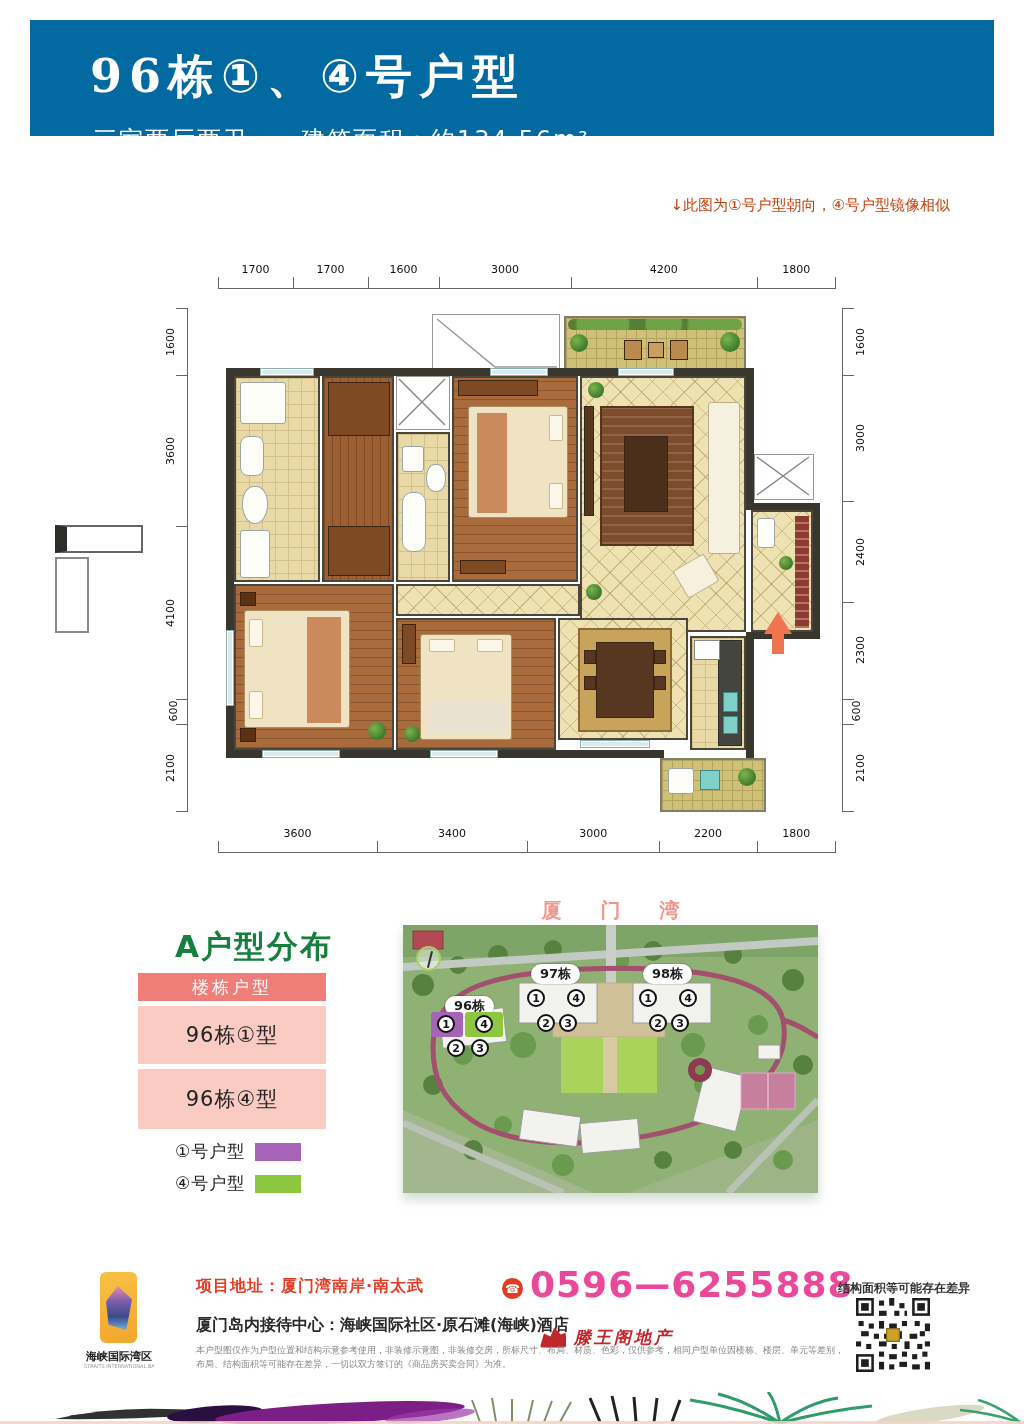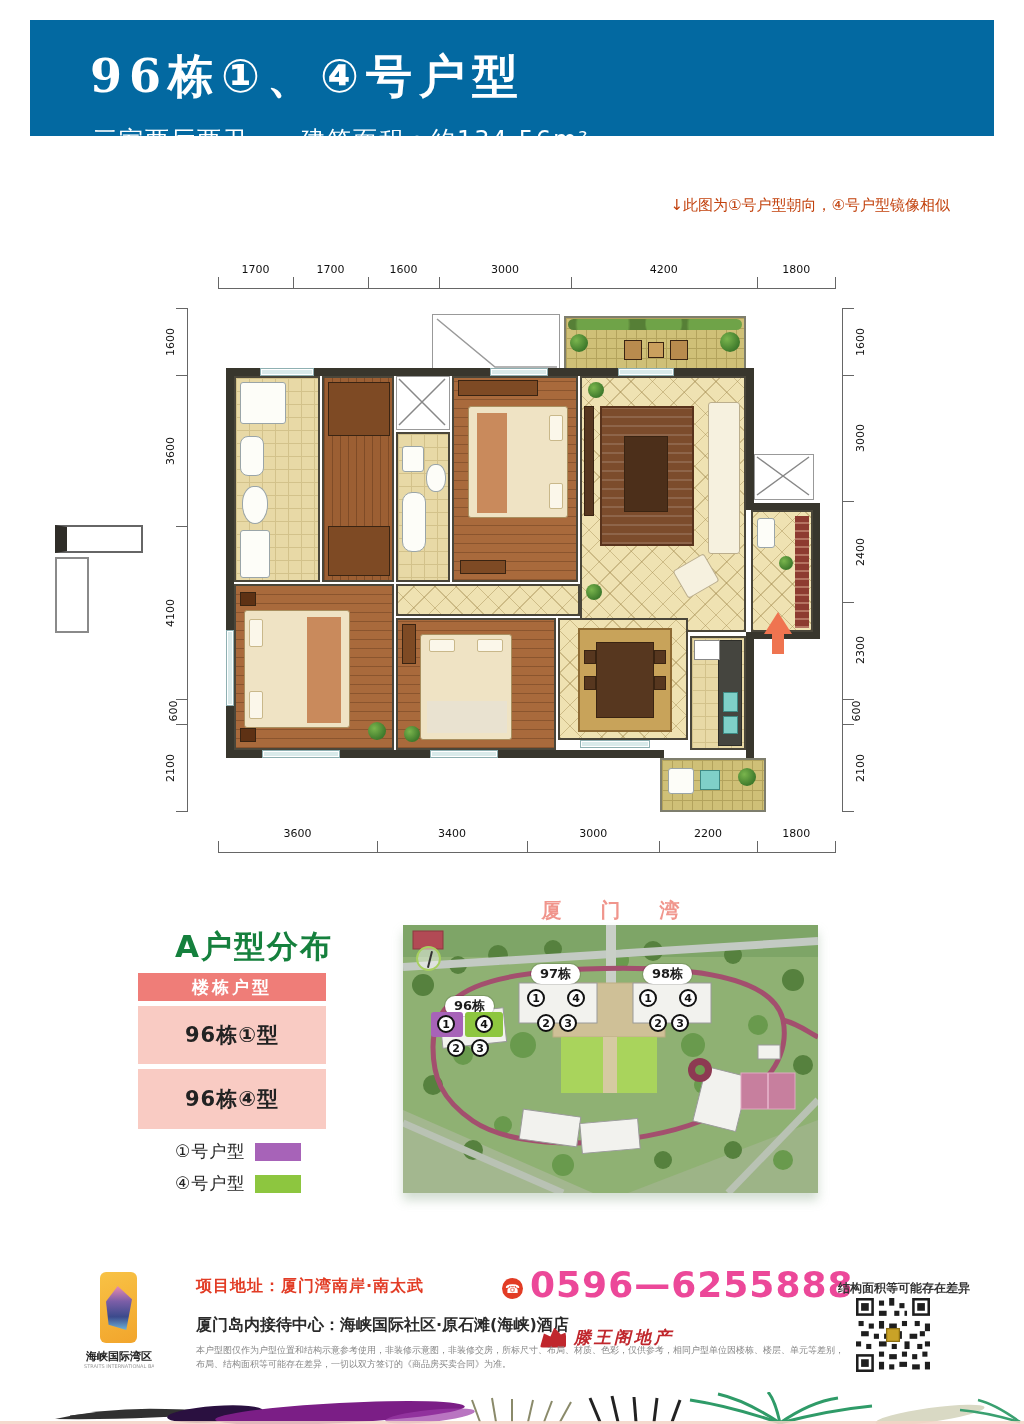--- a/index.html
+++ b/index.html
@@ -76,21 +76,21 @@
                             radial-gradient(circle at 55% 40%,#6fa348 18%,transparent 20%),
                             radial-gradient(circle at 85% 60%,#6fa348 18%,transparent 20%); }
   #entry-arrow { position:absolute; left:566px; top:306px; width:28px; height:44px; }
   #entry-arrow .head { position:absolute; left:0; top:0; width:0; height:0;
       border-left:14px solid transparent; border-right:14px solid transparent; border-bottom:22px solid #ef7450; }
   #entry-arrow .stem { position:absolute; left:8px; top:21px; width:12px; height:21px; background:#ef7450; }
   .stub { position:absolute; background:#fff; border:2px solid #666; }
 
   
   #dist-title { position:absolute; left:163px; top:926px; font-size:31px; font-weight:bold; color:#15803d; letter-spacing:2px;margin-left:12px; }
-  #dist-table { position:absolute; left:138px; top:973px; width:188px;font-weight:bold; }
+  #dist-table { position:absolute; left:138px; top:973px; width:188px; }
   #dist-table .hd { height:28px; background:#ef7d78; color:#fff; font-size:17px; letter-spacing:3px;
                     display:flex; align-items:center; justify-content:center; }
   #dist-table .rw { height:58px; background:#f9cbc3; color:#222; font-size:21px; margin-top:5px;
                     display:flex; align-items:center; justify-content:center; letter-spacing:1px; }
   #legend { position:absolute; left:175px; top:1140px; }
   .leg-row { display:flex; align-items:center; margin-bottom:9px; }
   .leg-row .lab { font-size:17px; color:#222; letter-spacing:1px; }
   .leg-row .sw { width:46px; height:18px; margin-left:10px; }
 
   

